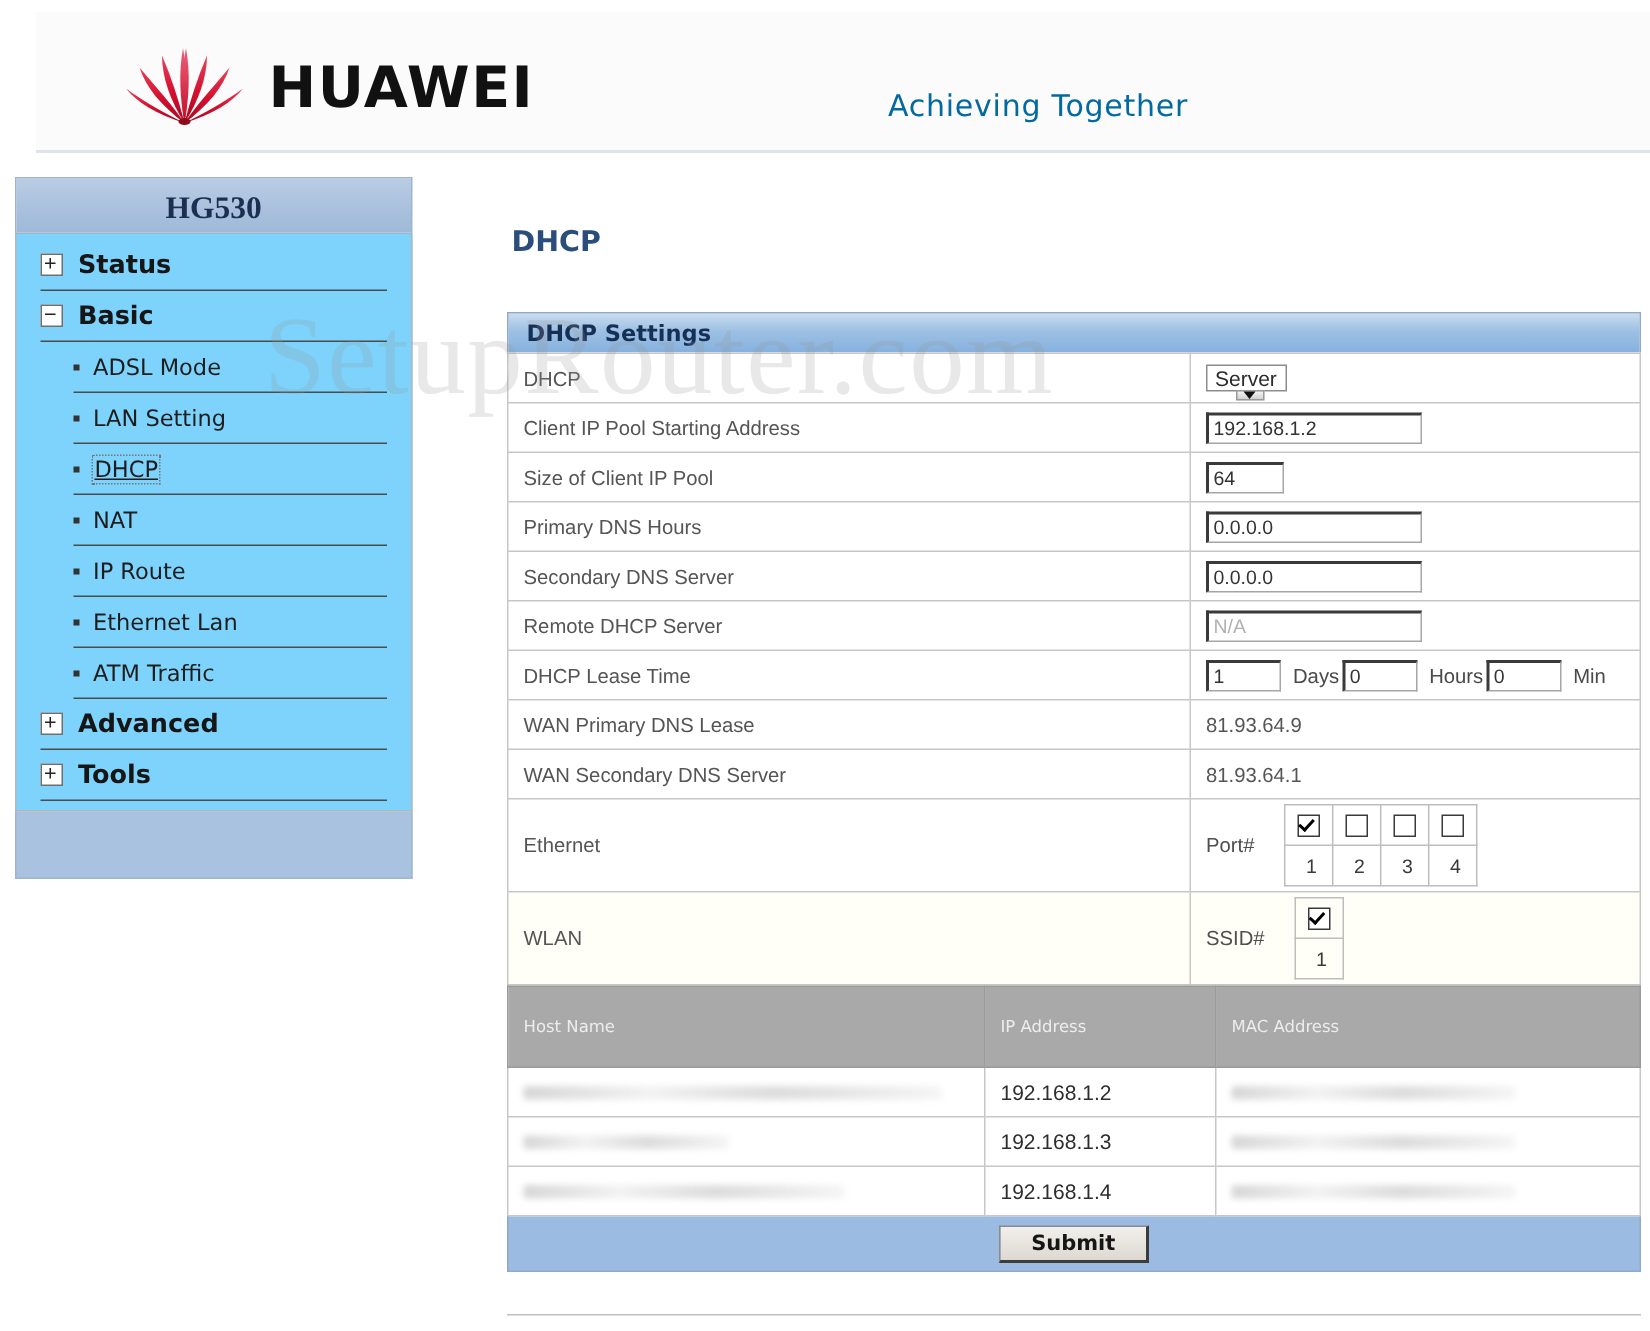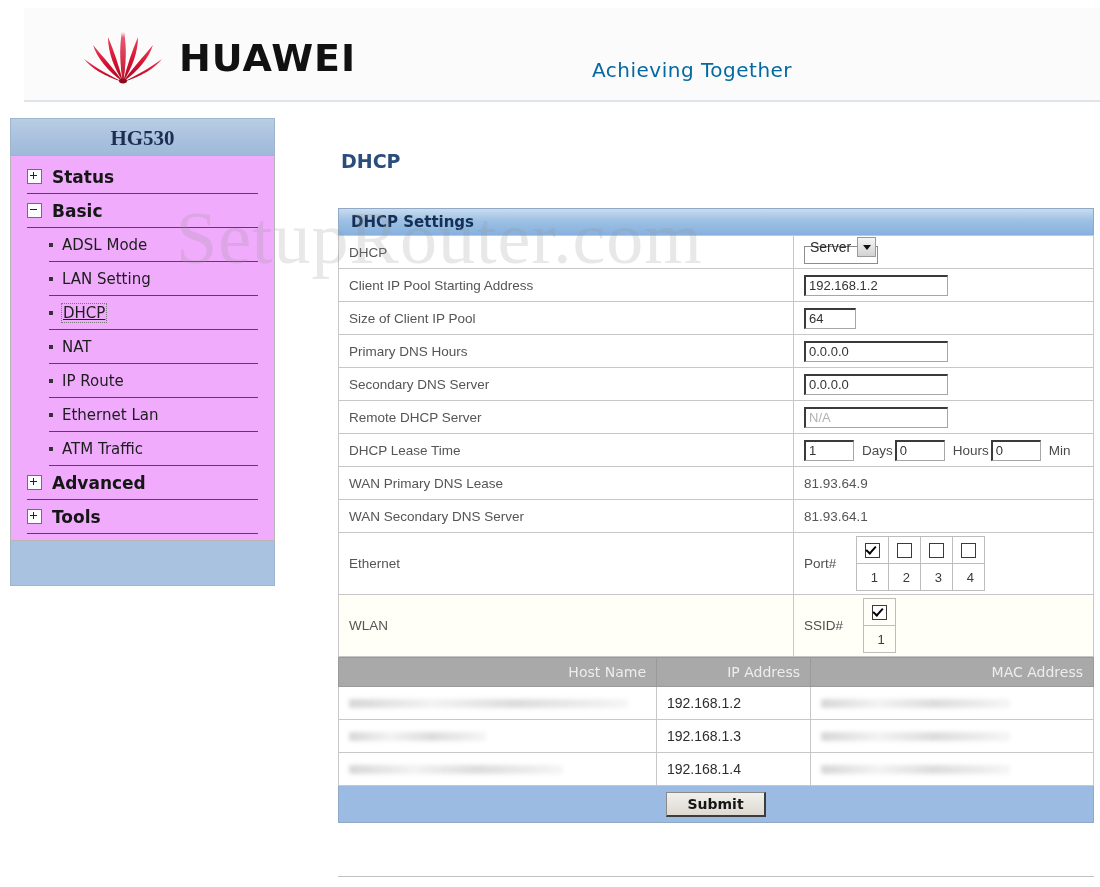--- a/index.html
+++ b/index.html
@@ -74,21 +74,21 @@
     font-weight: bold;
     font-size: 21px;
     font-family: "Liberation Serif", serif;
     border: 1px solid #9fb4cf;
     box-sizing: border-box;
   }
   #sidebar-menu {
     border-left: 1px solid #b6b6b6;
     border-right: 1px solid #b6b6b6;
     border-bottom: 1px solid #b6b6b6;
-    background: #f0abfc;
+    background: #7dd3fc;
     padding: 4px 16px 6px 16px;
     box-sizing: border-box;
   }
   .nav-group {
     display: flex;
     align-items: center;
     gap: 10px;
     height: 33px;
     border-bottom: 1px solid #4b4b4b;
     cursor: pointer;
@@ -215,20 +215,21 @@
   input.disabledfld { color: #b1b1b1; }
 
   .selectwrap {
     display: inline-flex;
     align-items: center;
     border: 1px solid #8d8d8d;
     background: #fff;
     height: 16px;
     padding: 0 0 16px 5px;
     box-sizing: border-box;
+    flex-direction: column;
   }
   .selectwrap .seltext {
     font-size: 14px;
     color: #2b2b2b;
     padding-right: 6px;
   }
   .selectwrap .arrowbtn {
     width: 17px; height: 18px;
     background: linear-gradient(to bottom,#f6f6f6,#d2d2d2);
     border: 1px solid #9a9a9a;
@@ -301,23 +302,23 @@
   
   table.dhcptable {
     width: 100%;
     border-collapse: collapse;
     table-layout: fixed;
   }
   table.dhcptable th {
     background: #a9a9a9;
     color: #ededed;
     font-weight: normal;
-    text-align: right;
-    font-size: 14px;
-    padding: 6px 10px;
+    text-align: left;
+    font-size: 11px;
+    padding: 20px 10px;
     border: 1px solid #9a9a9a;
     font-family: "DejaVu Sans", sans-serif;
   }
   table.dhcptable td {
     border: 1px solid #c7c7c7;
     height: 32px;
     padding: 0 10px;
     font-size: 14px;
     color: #2d2d2d;
     vertical-align: middle;

